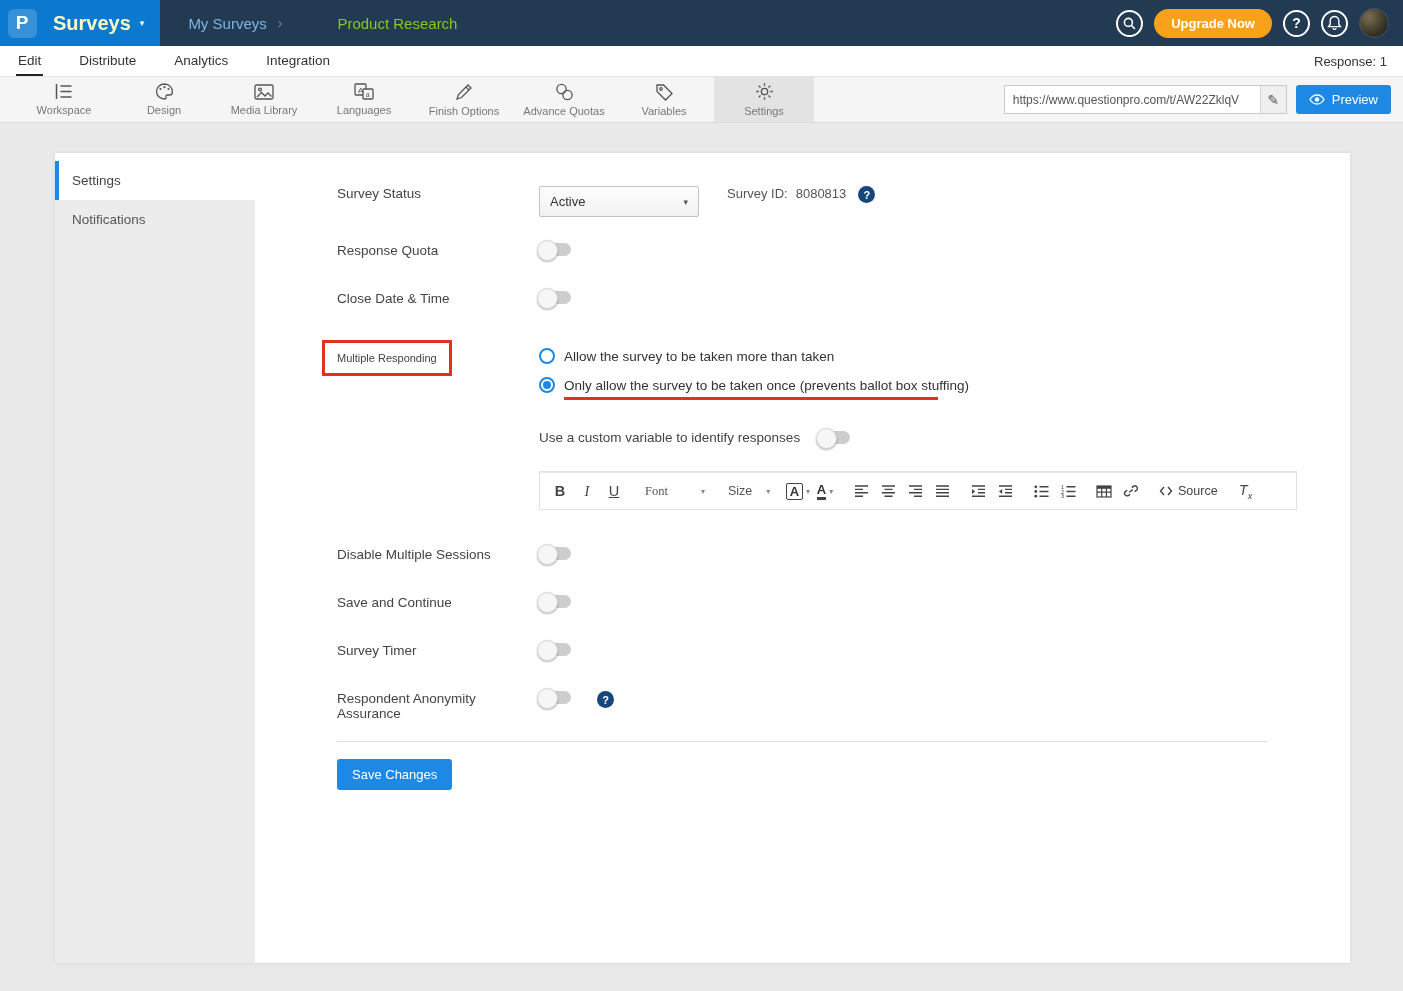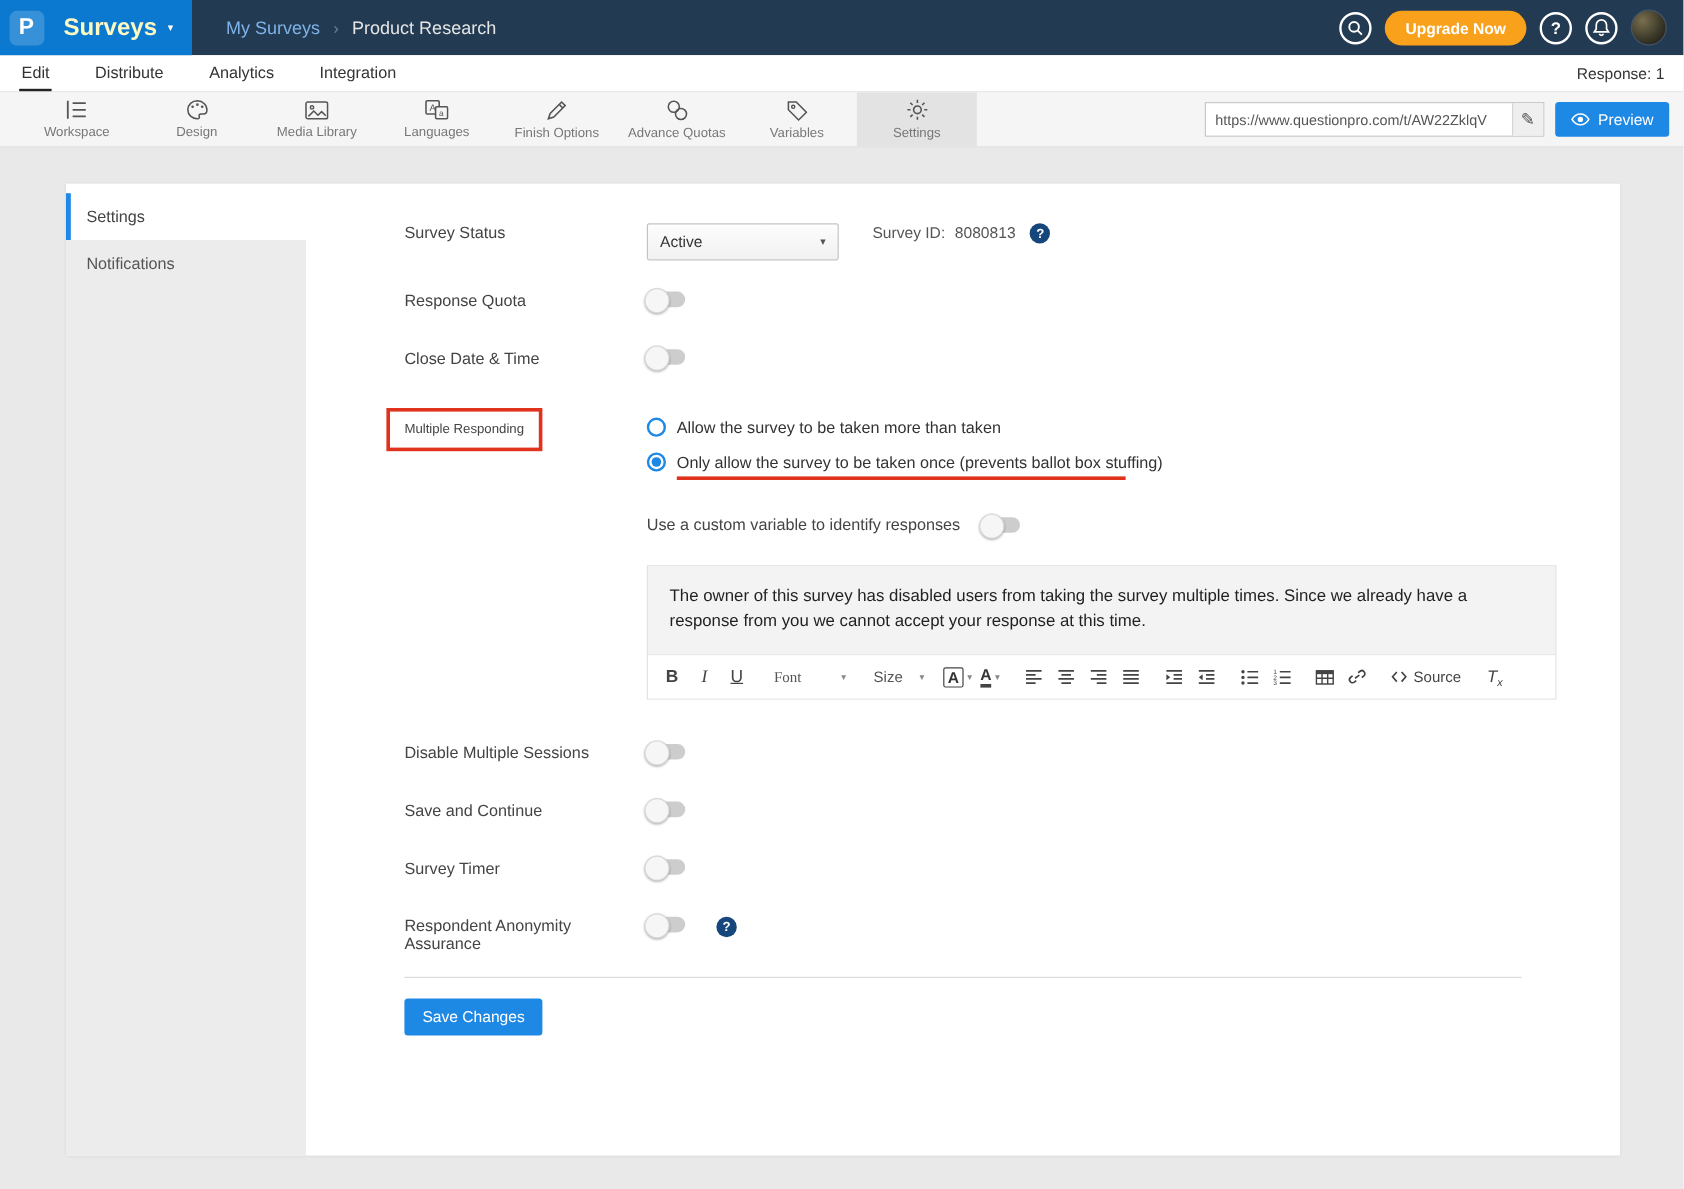--- a/index.html
+++ b/index.html
@@ -14,21 +14,21 @@
   
   .topbar { height:46px; background:#223a52; display:flex; align-items:center; }
   .brand { height:46px; background:#0b79d0; display:flex; align-items:center; gap:9px; padding:0 16px 0 0; cursor:pointer; }
   .logo { width:44px; height:46px; display:flex; align-items:center; justify-content:center; }
   .logo-mark { width:29px; height:29px; border-radius:6px; background:rgba(255,255,255,.18); color:#fff; font-weight:bold; font-size:19px; display:flex; align-items:center; justify-content:center; }
   .brand-name { color:#fef9c3; font-size:20px; font-weight:bold; }
   .caret { font-size:9px; color:#fff; }
   .breadcrumb { display:flex; align-items:center; gap:11px; margin-left:28px; font-size:15px; }
   .crumb-parent { color:#7fb3e8; cursor:pointer; }
   .crumb-sep { color:#6b829b; font-size:14px; }
-  .crumb-current { color:#e5e5e5; }
+  .crumb-current { color:#84cc16;margin-left:44px; }
   .topbar-right { margin-left:auto; display:flex; align-items:center; gap:11px; padding-right:14px; }
   .round-btn { width:27px; height:27px; border:2px solid #fff; border-radius:50%; display:flex; align-items:center; justify-content:center; color:#fff; font-weight:bold; font-size:14px; cursor:pointer; background:transparent; }
   .upgrade-btn { background:#f9a11b; color:#fff; font-weight:bold; font-size:13px; border:none; border-radius:15px; padding:7px 17px; cursor:pointer; font-family:inherit; }
   .avatar { width:30px; height:30px; border-radius:50%; border:1px solid #46546a; cursor:pointer;
     background:radial-gradient(circle at 32% 30%, #7a6f4e, #3c3a2a 55%, #1d1d16 90%); }
 
   
   .nav-row { height:31px; background:#fff; border-bottom:1px solid #e3e3e3; display:flex; align-items:stretch; padding:0 16px; }
   .nav-tab { display:flex; align-items:center; padding:0 2px; margin-right:34px; font-size:13.5px; color:#333; cursor:pointer; border-bottom:2px solid transparent; }
   .nav-tab.active { border-bottom-color:#222; }
@@ -288,21 +288,20 @@
     </div>
 
     
     <div class="custom-var-row">
       <span class="custom-var-label">Use a custom variable to identify responses</span>
       <div class="toggle"></div>
     </div>
 
     
     <div class="msg-wrap">
-      <div class="msg-box">The owner of this survey has disabled users from taking the survey multiple times. Since we already have a response from you we cannot accept your response at this time.</div>
       <div class="editor-bar">
         <button class="ed-btn b">B</button>
         <button class="ed-btn i">I</button>
         <button class="ed-btn u">U</button>
         <div class="ed-drop font">
           <span>Font</span>
           <span class="caret">▾</span>
         </div>
         <div class="ed-drop size">
           <span>Size</span>

